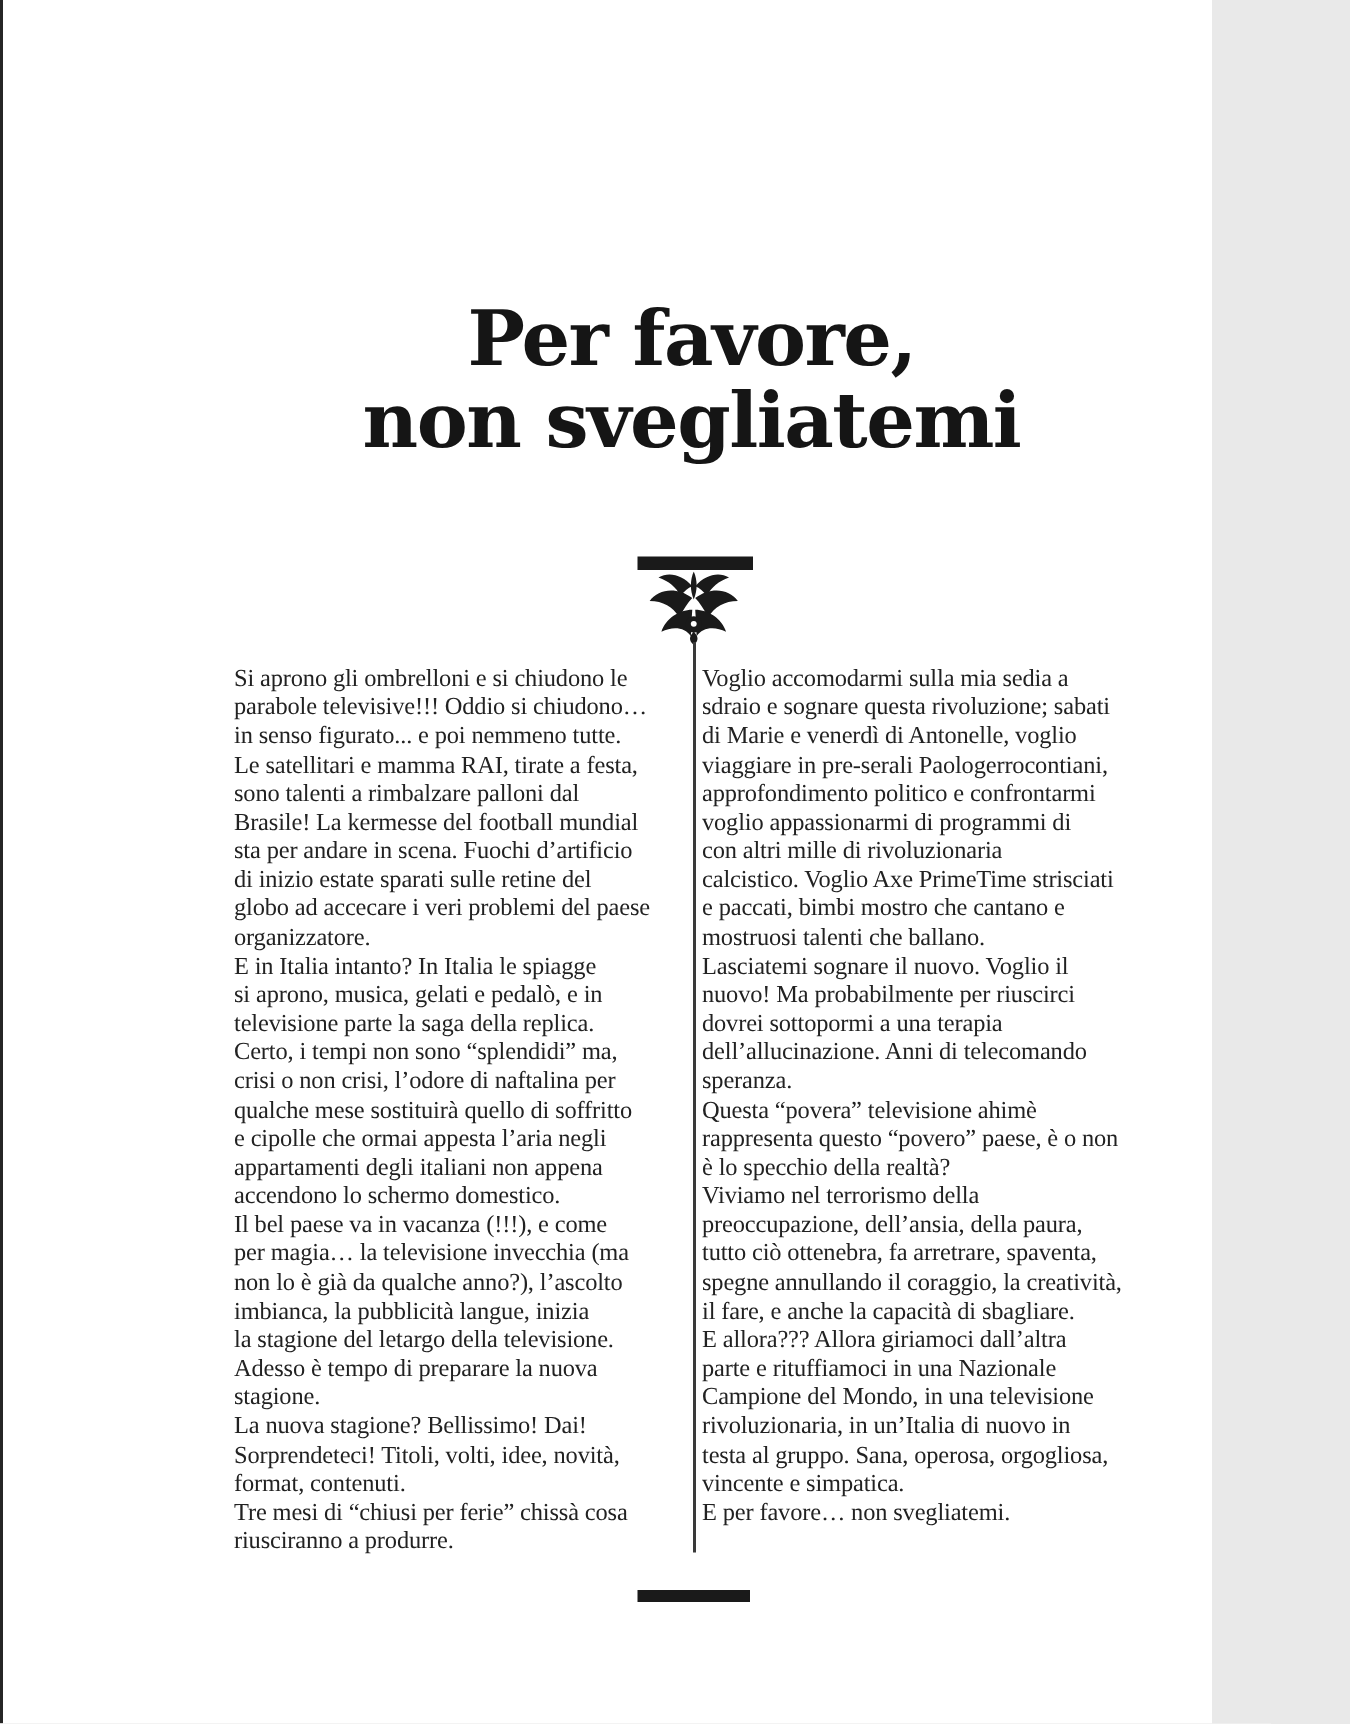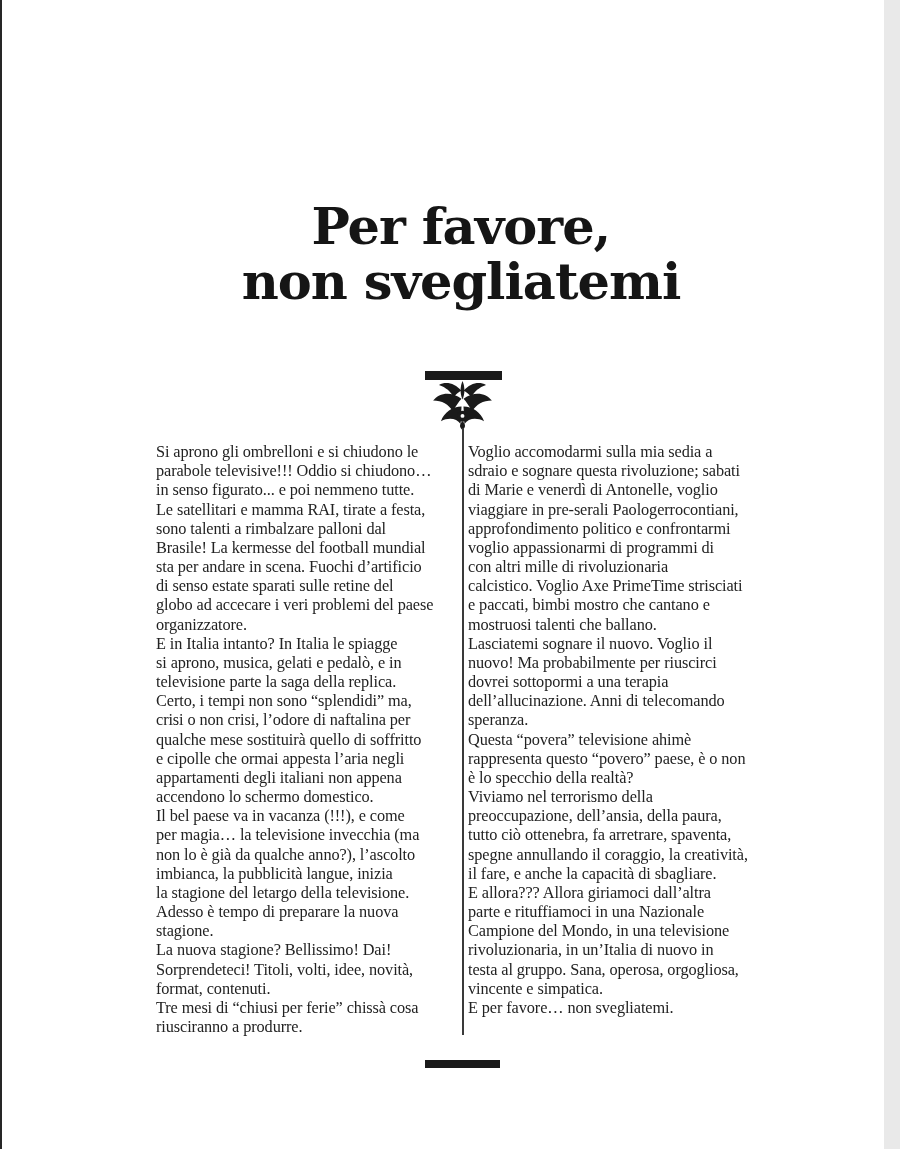--- a/index.html
+++ b/index.html
@@ -1,18 +1,18 @@
 <!DOCTYPE html>
 <html><head>
 <meta charset="utf-8">
 <style>
   html,body{margin:0;padding:0;background:#e9e9e9;}
   .page{
     position:relative;
-    width:884px;height:1149px;
+    width:808px;height:1149px;
     background:#ffffff;
     overflow:hidden;
     font-family:"Liberation Serif", serif;
   }
   .scan-edge{
     position:absolute;left:0;top:0;width:2px;height:1149px;
     background:#262626;
   }
   .headline{
     position:absolute;left:111px;top:199px;width:700px;
@@ -99,21 +99,21 @@
   <div class="col-rule"></div>
 
   <div class="column col-left">
       <div class="line">Si aprono gli ombrelloni e si chiudono le</div>
       <div class="line">parabole televisive!!! Oddio si chiudono…</div>
       <div class="line">in senso figurato... e poi nemmeno tutte.</div>
       <div class="line">Le satellitari e mamma RAI, tirate a festa,</div>
       <div class="line">sono talenti a rimbalzare palloni dal</div>
       <div class="line">Brasile! La kermesse del football mundial</div>
       <div class="line">sta per andare in scena. Fuochi d’artificio</div>
-      <div class="line">di senso estate sparati sulle retine del</div>
+      <div class="line">di inizio estate sparati sulle retine del</div>
       <div class="line">globo ad accecare i veri problemi del paese</div>
       <div class="line">organizzatore.</div>
       <div class="line">E in Italia intanto? In Italia le spiagge</div>
       <div class="line">si aprono, musica, gelati e pedalò, e in</div>
       <div class="line">televisione parte la saga della replica.</div>
       <div class="line">Certo, i tempi non sono “splendidi” ma,</div>
       <div class="line">crisi o non crisi, l’odore di naftalina per</div>
       <div class="line">qualche mese sostituirà quello di soffritto</div>
       <div class="line">e cipolle che ormai appesta l’aria negli</div>
       <div class="line">appartamenti degli italiani non appena</div>

